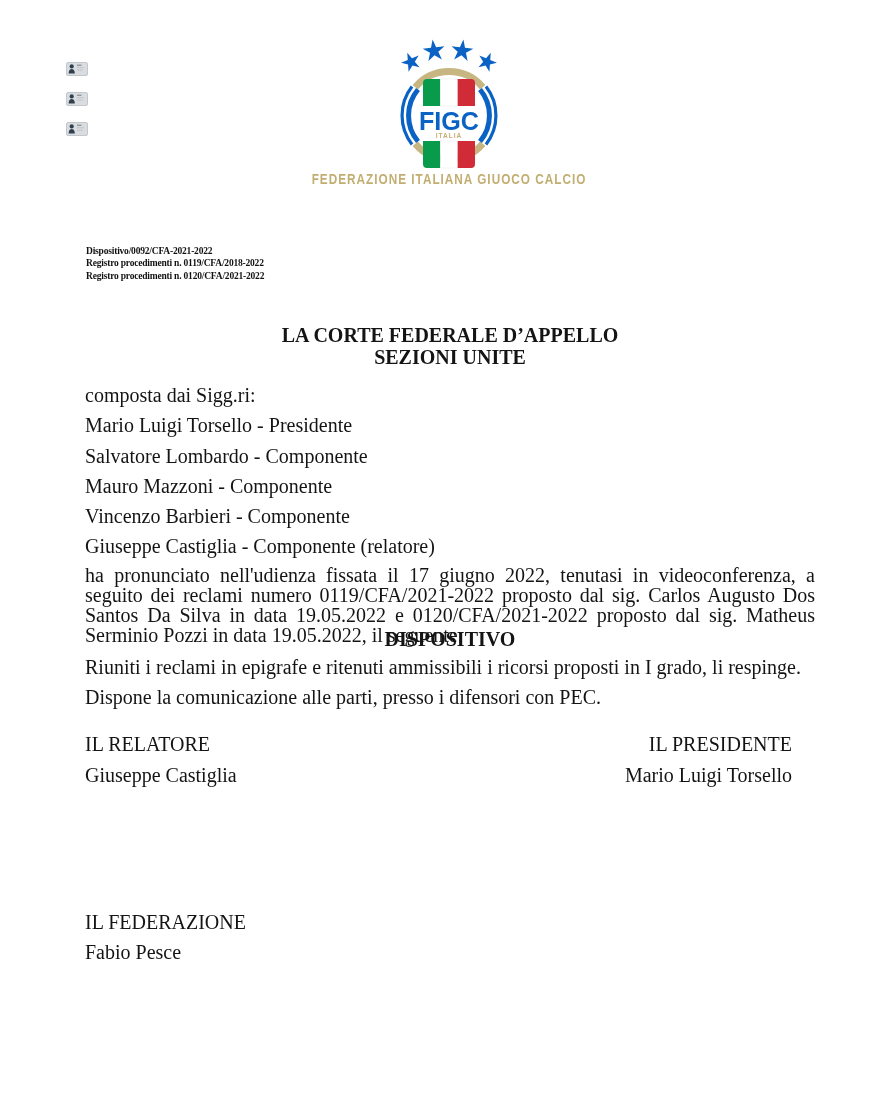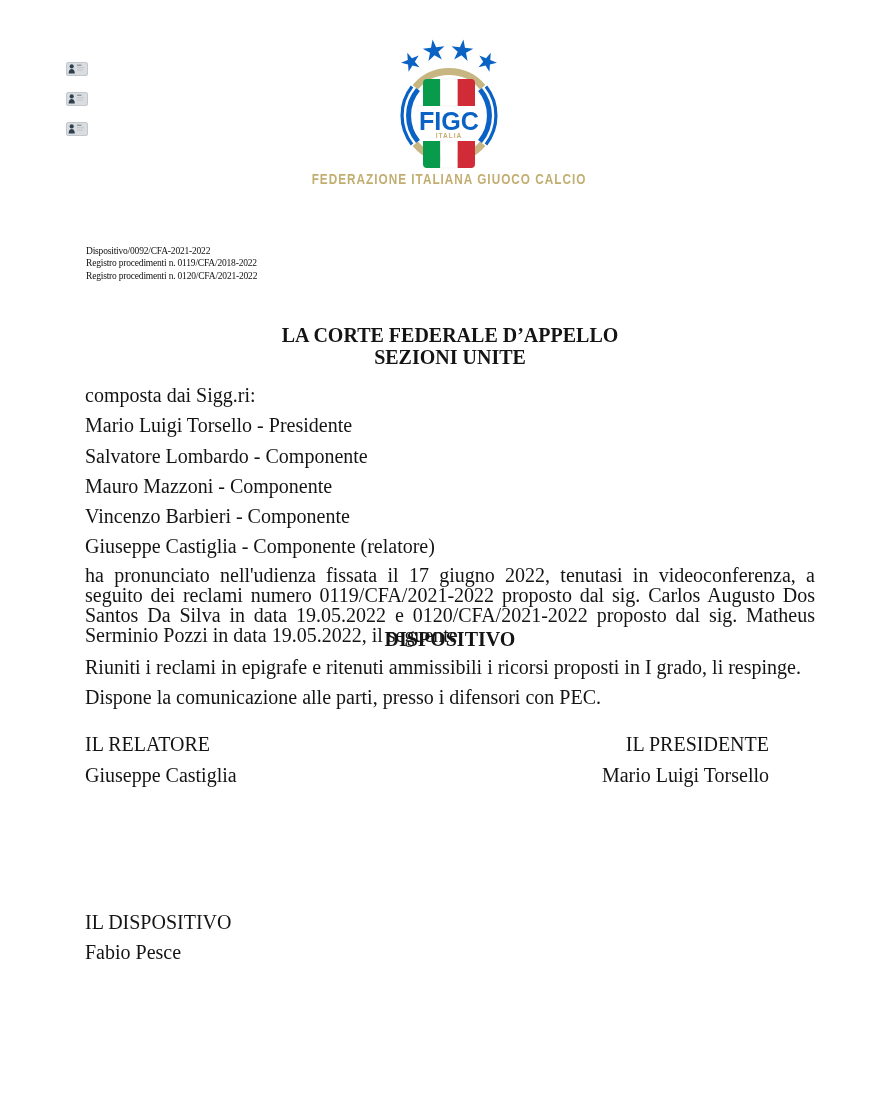--- a/index.html
+++ b/index.html
@@ -20,30 +20,30 @@
     position:absolute;top:171px;left:449px;
     transform:translateX(-50%) scaleX(0.84);
     transform-origin:center;
     font-family:"Liberation Sans","DejaVu Sans",sans-serif;
     font-weight:bold;font-size:14px;letter-spacing:1.2px;
     color:#c3ae72;white-space:nowrap;
   }
   
   #registry{
     position:absolute;left:86px;top:245px;
-    font-size:9.5px;font-weight:normal;letter-spacing:-0.2px;
+    font-size:9.5px;font-weight:bold;letter-spacing:-0.2px;
     line-height:12.3px;color:#111;
   }
   
   .doc-line{position:absolute;left:85px;width:730px;font-size:20px;line-height:20px;}
   .centered{text-align:center;}
   .bold{font-weight:bold;}
   #hearing-par{text-align:justify;}
   .sig-row{display:flex;justify-content:space-between;}
-  .sig-right{text-align:right;margin-right:46px;}
+  .sig-right{text-align:right;margin-right:23px;}
 </style>
 </head>
 <body>
 
 <div id="page">
 
   <span class="margin-icon" style="top:62px">
     <svg width="22" height="14" viewBox="0 0 22 14">
       <rect x="0.5" y="0.5" width="21" height="13" rx="1.5" fill="#d9dde0" stroke="#b7bdc2" stroke-width="0.8"></rect>
       <rect x="11" y="2.6" width="4.5" height="1.3" fill="#8a939a"></rect>
@@ -132,16 +132,16 @@
 
   <div class="doc-line sig-row" style="top:734px">
     <span>IL RELATORE</span>
     <span class="sig-right">IL PRESIDENTE</span>
   </div>
   <div class="doc-line sig-row" style="top:765px">
     <span>Giuseppe Castiglia</span>
     <span class="sig-right">Mario Luigi Torsello</span>
   </div>
 
-  <div class="doc-line" style="top:912px">IL DISPOSITIVO</div>
+  <div class="doc-line" style="top:912px">IL FEDERAZIONE</div>
   <div class="doc-line" style="top:942px">Fabio Pesce</div>
 
 </div>
 
 </body></html>

